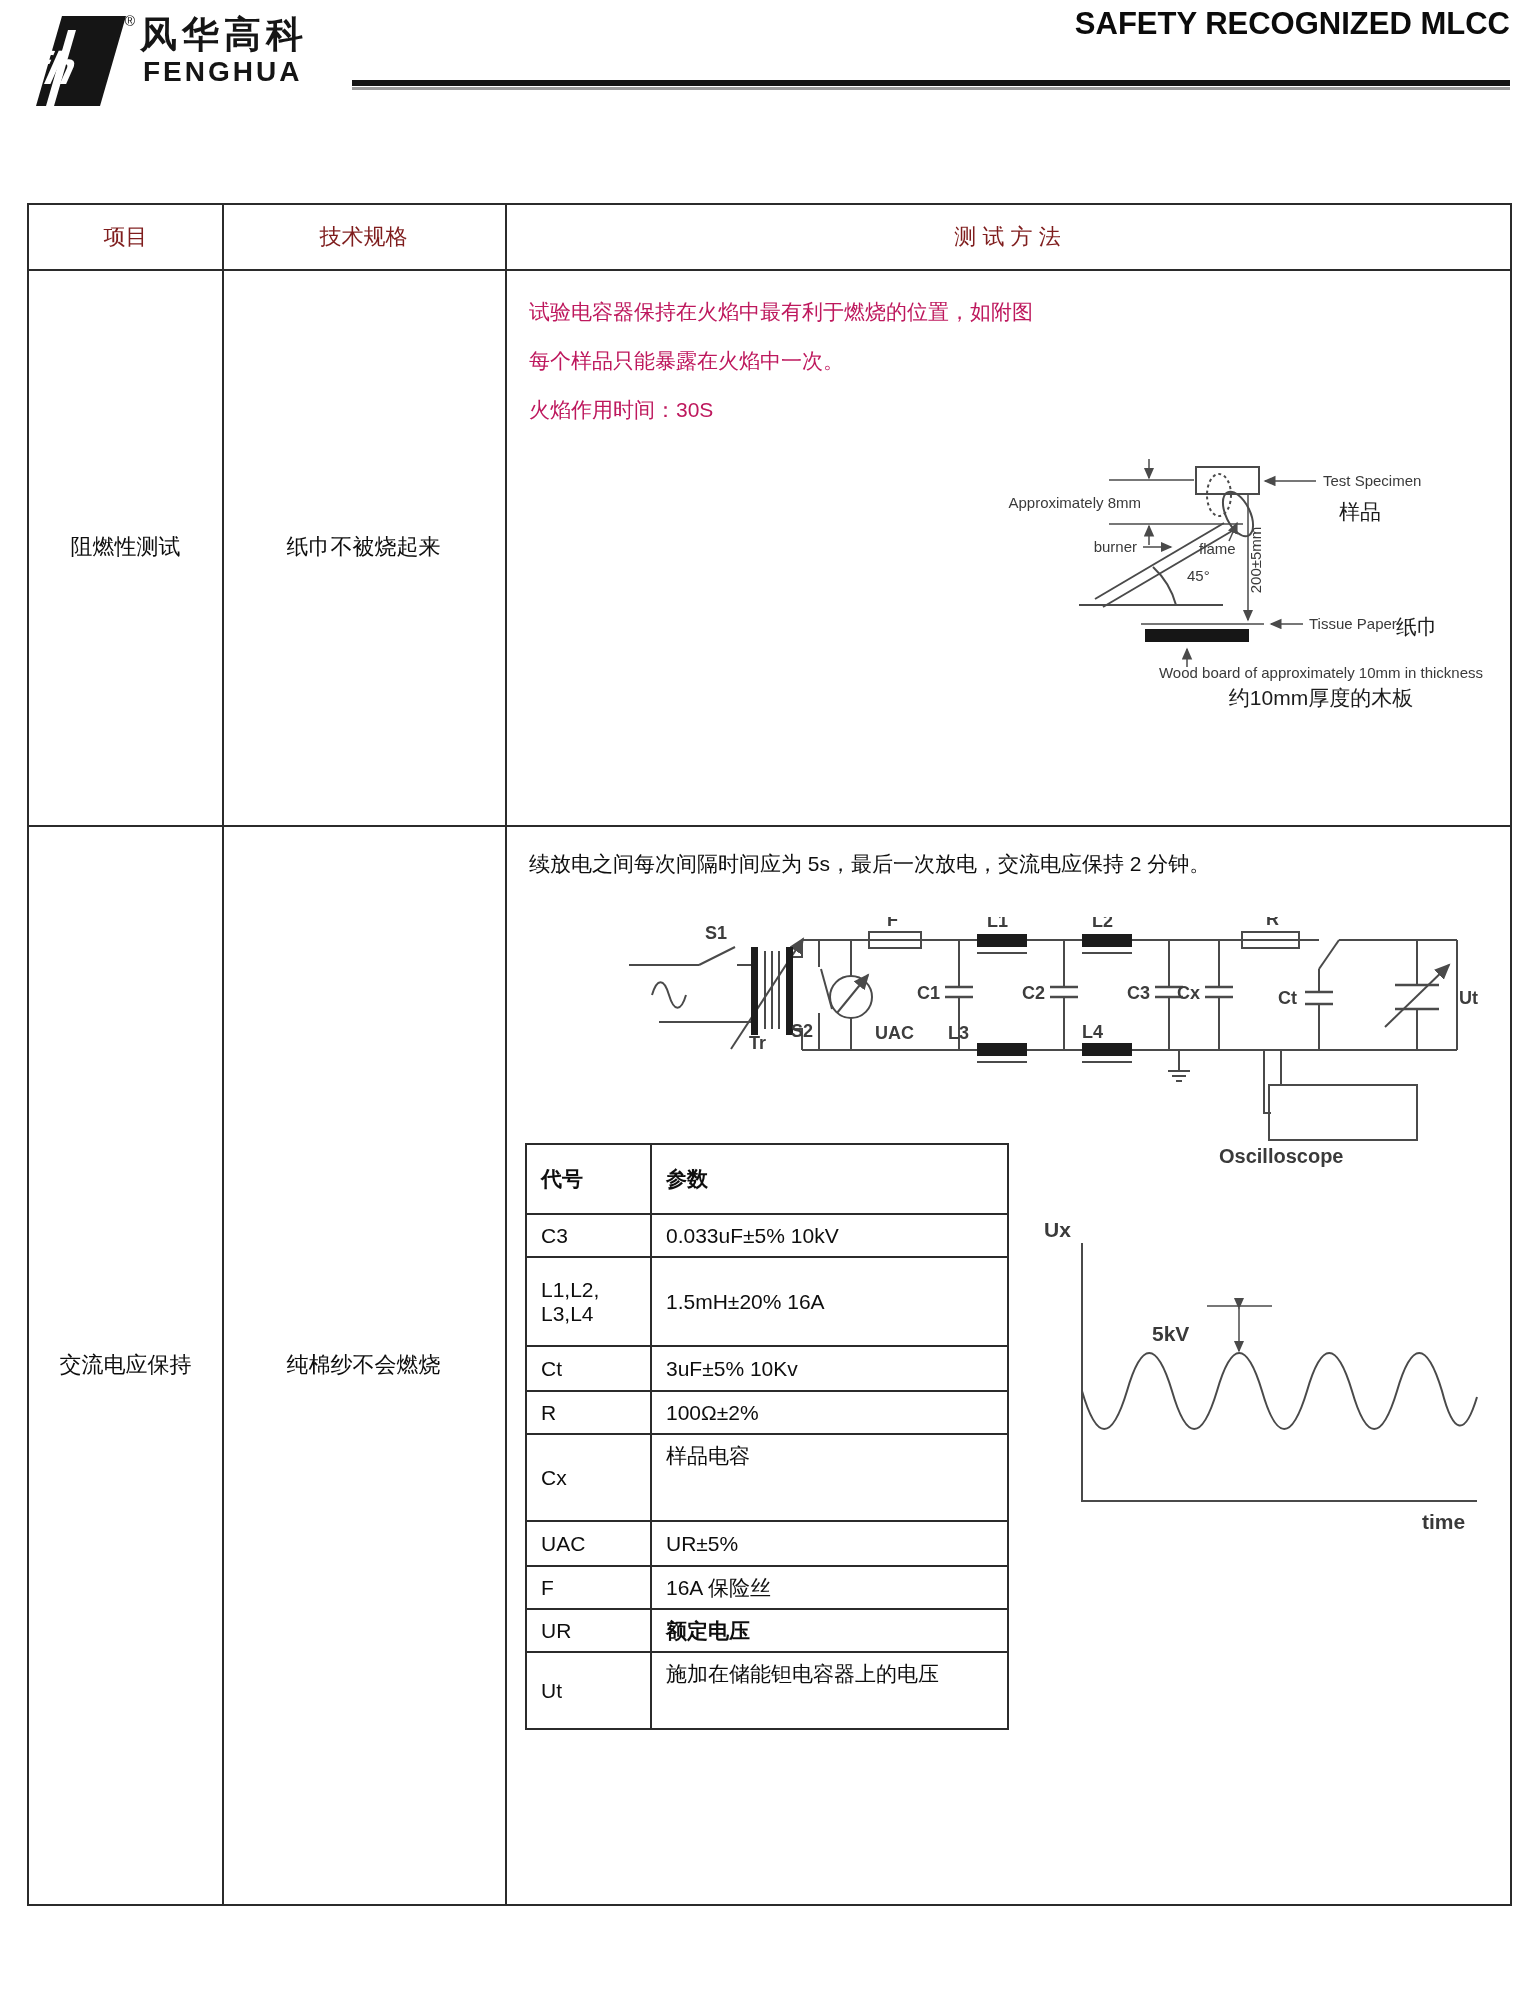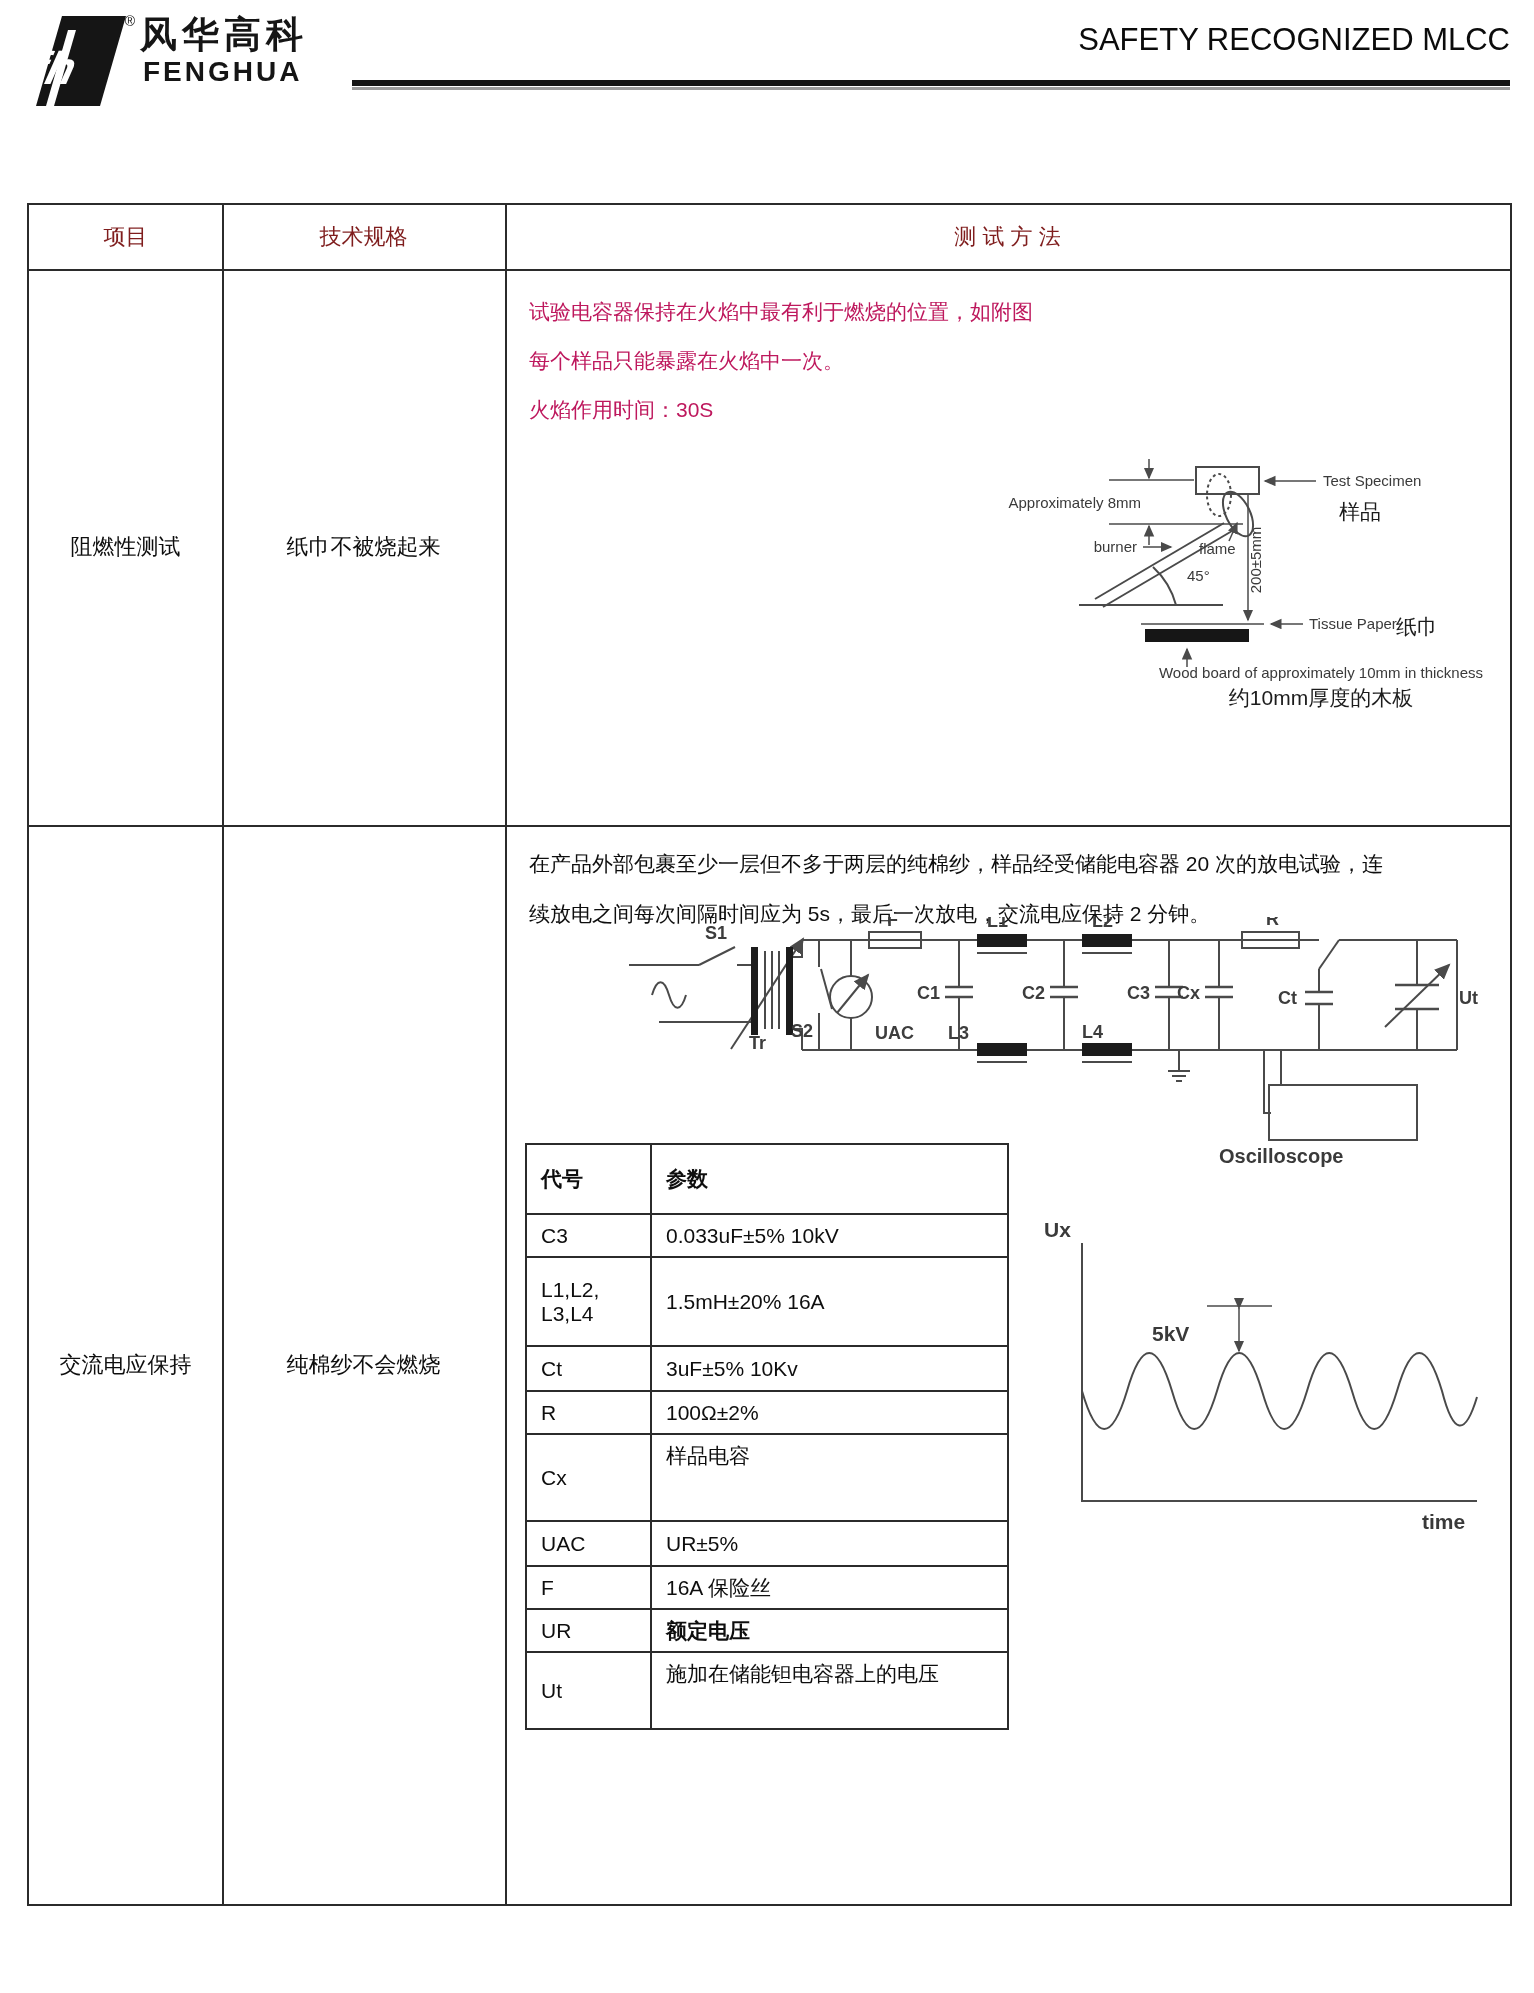--- a/index.html
+++ b/index.html
@@ -2,21 +2,21 @@
 <html><head>
 <meta charset="utf-8">
 <style>
   html,body{margin:0;padding:0;background:#fff;}
   .page{position:relative;width:1534px;height:1993px;background:#fff;overflow:hidden;
         font-family:"Liberation Sans","DejaVu Sans",sans-serif;color:#111;}
   
   .logo-mark{position:absolute;left:22px;top:10px;}
   .brand-cn{position:absolute;left:140px;top:10px;font-size:37px;font-weight:700;letter-spacing:5px;color:#151515;}
   .brand-en{position:absolute;left:143px;top:56px;font-size:28px;font-weight:700;letter-spacing:3px;color:#151515;}
-  .doc-title{position:absolute;right:24px;top:22px;font-size:31px;font-weight:400;color:#0b0b0b;}
+  .doc-title{position:absolute;right:24px;top:6px;font-size:31px;font-weight:700;color:#0b0b0b;}
   .head-rule{position:absolute;left:352px;right:24px;top:80px;}
   .head-rule .b1{height:6px;background:#151515;}
   .head-rule .b2{height:3px;background:#9b9b9b;margin-top:1px;}
   
   .doc-table{position:absolute;left:27px;top:203px;width:1481px;height:1699px;border:2px solid #2b2b2b;}
   .vline,.hline{position:absolute;background:#2b2b2b;}
   .vline{width:2px;top:0;bottom:0;}
   .hline{height:2px;left:0;right:0;}
   .cell{position:absolute;display:flex;align-items:center;justify-content:center;text-align:center;}
   .cell.hdr{font-size:22px;font-weight:500;color:#7f1d1d;}
@@ -116,21 +116,20 @@
         <text class="dg-cn" x="405" y="177">纸巾</text>
         <text class="dg-small" x="330" y="221" text-anchor="middle">Wood board of approximately 10mm in thickness</text>
         <text class="dg-cn" x="330" y="248" text-anchor="middle">约10mm厚度的木板</text>
       </svg>
     </div>
 
     <div class="cell item" style="left:0;top:620px;width:193px;height:1079px">交流电应保持</div>
     <div class="cell item serifish" style="left:193px;top:620px;width:283px;height:1079px">纯棉纱不会燃烧</div>
     <div class="mcell" style="left:476px;top:620px;width:1005px;height:1079px">
       <div class="mlines2">
-        <div>在产品外部包裹至少一层但不多于两层的纯棉纱，样品经受储能电容器 20 次的放电试验，连</div>
         <div>续放电之间每次间隔时间应为 5s，最后一次放电，交流电应保持 2 分钟。</div>
       </div>
 
       <svg class="abs" style="left:14px;top:92px" width="980" height="260" viewBox="0 0 980 260">
         <defs>
           <marker id="m2" markerWidth="9" markerHeight="8" refX="7" refY="3.5" orient="auto">
             <path d="M0,0 L8,3.5 L0,7 z" fill="#4a4a4a"></path>
           </marker>
         </defs>
         <g stroke="#4a4a4a" stroke-width="2" fill="none">

